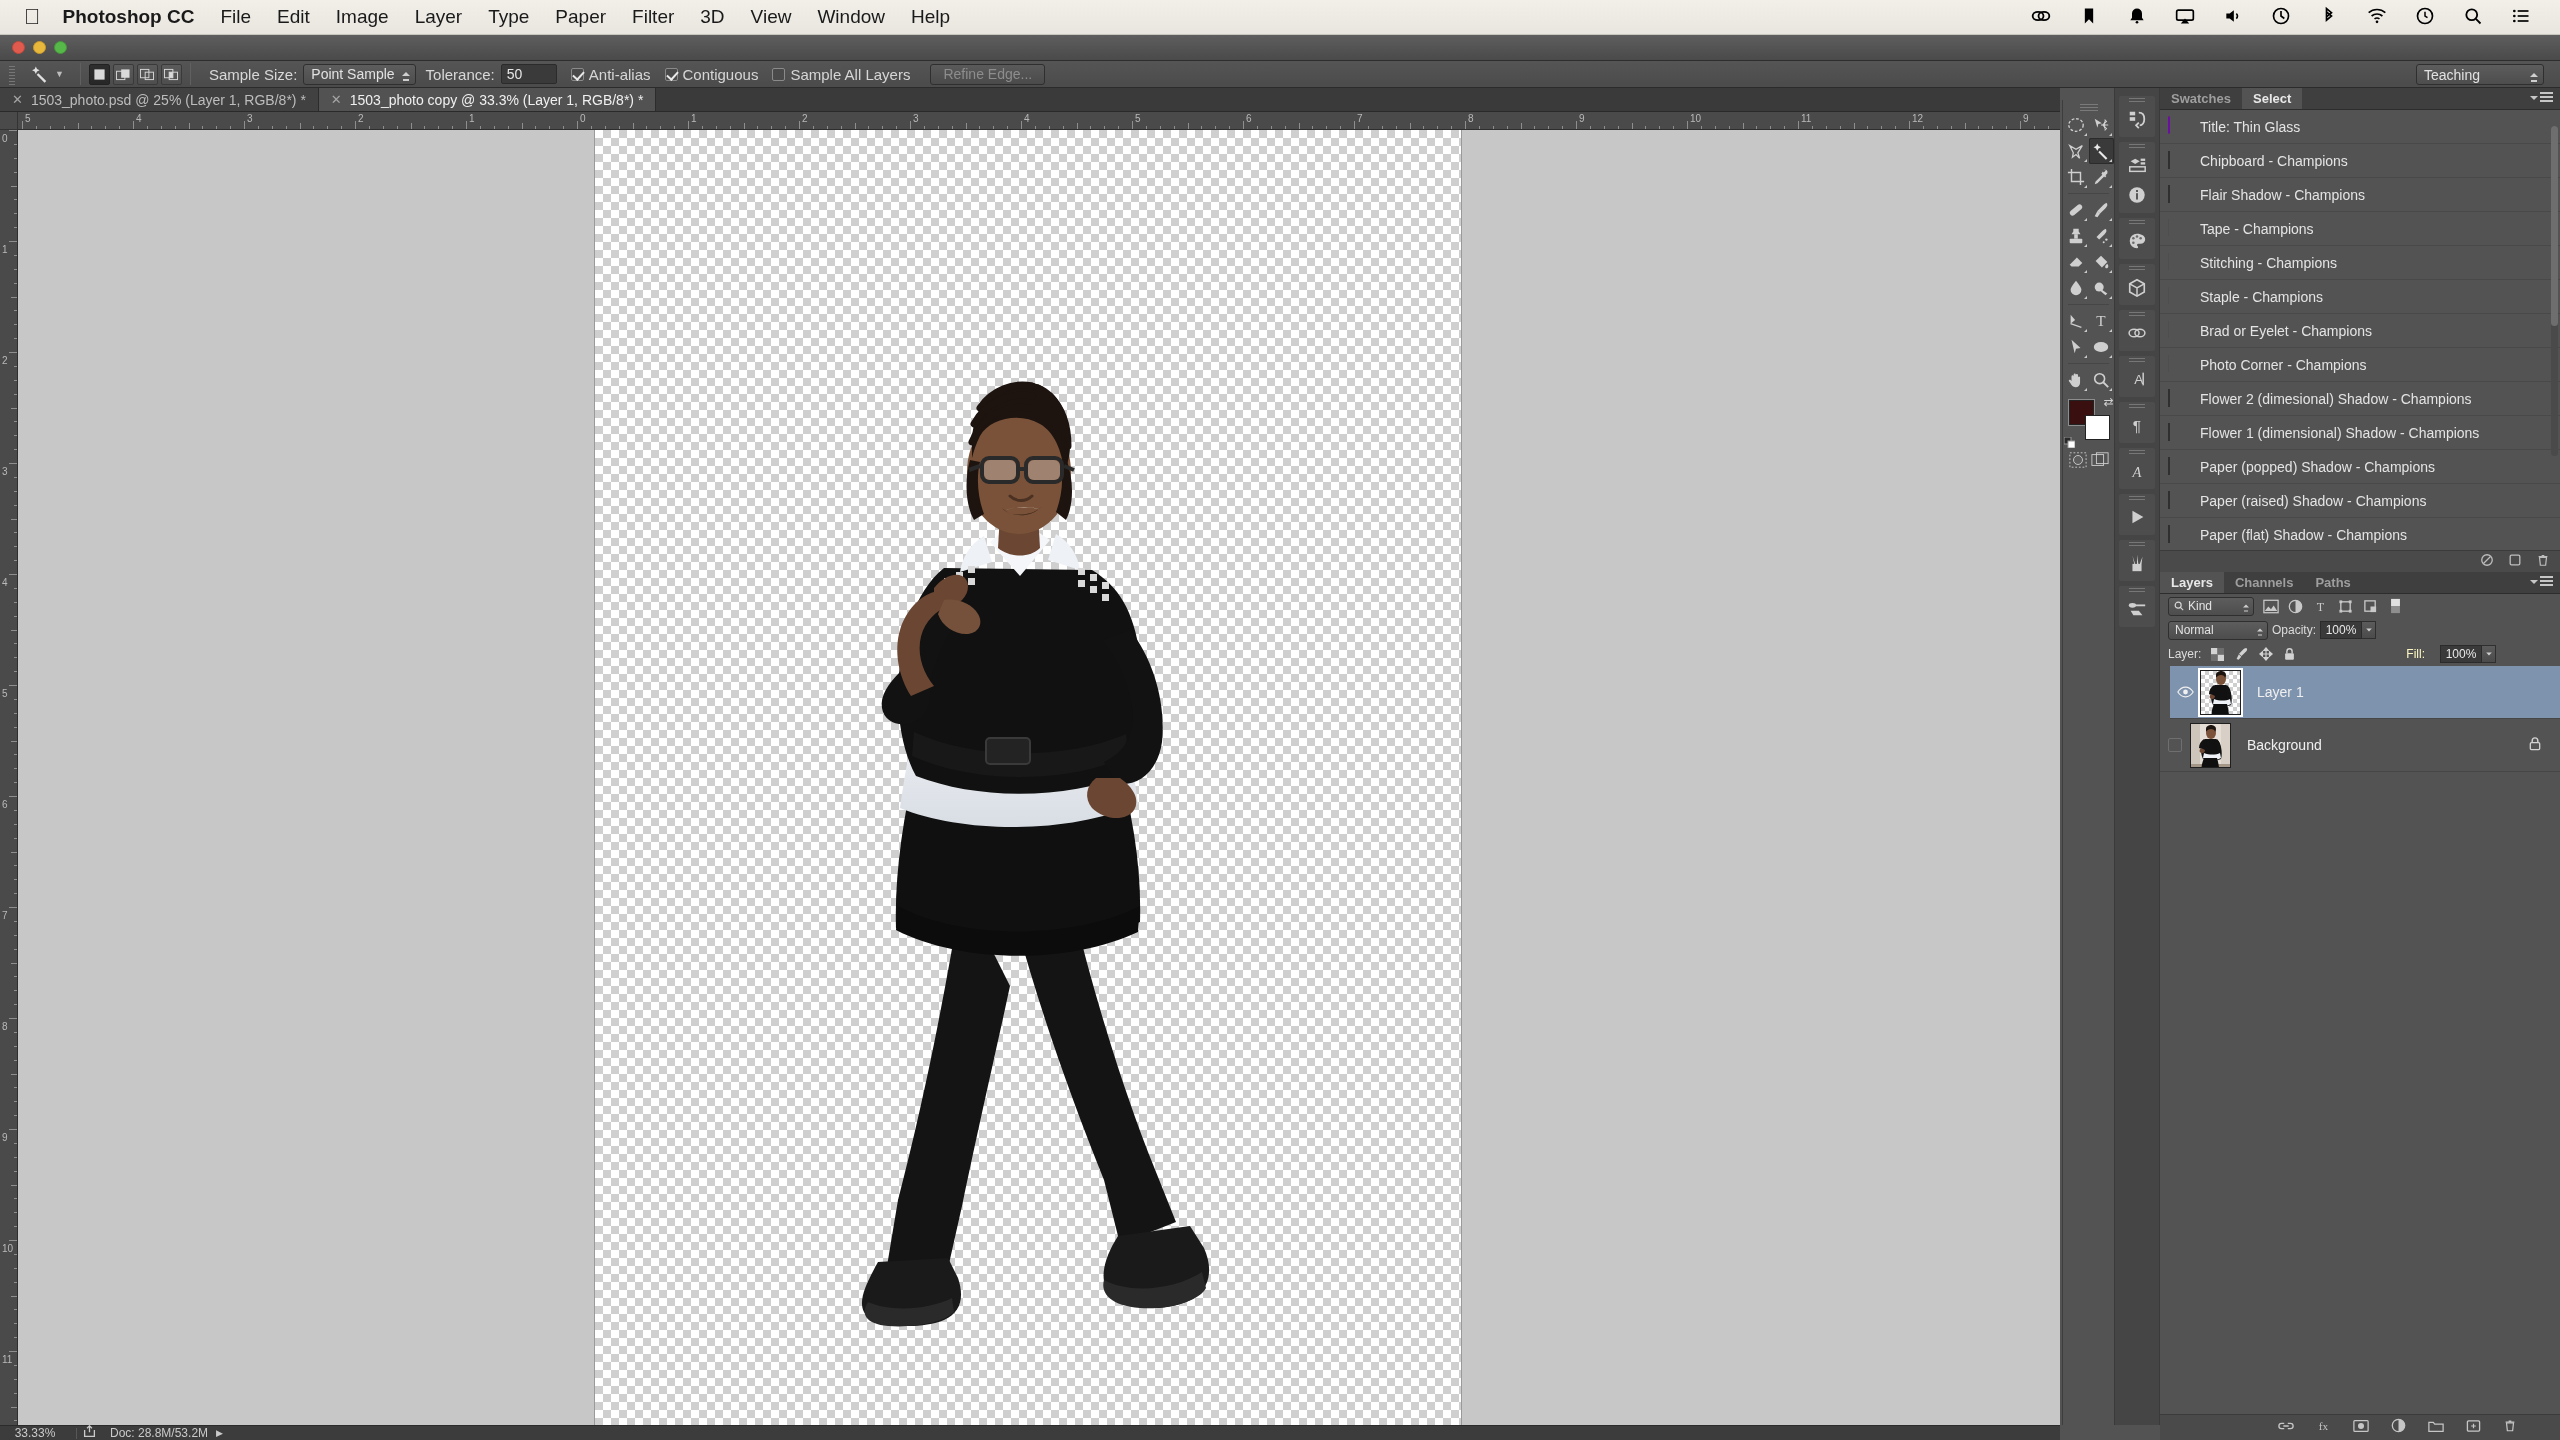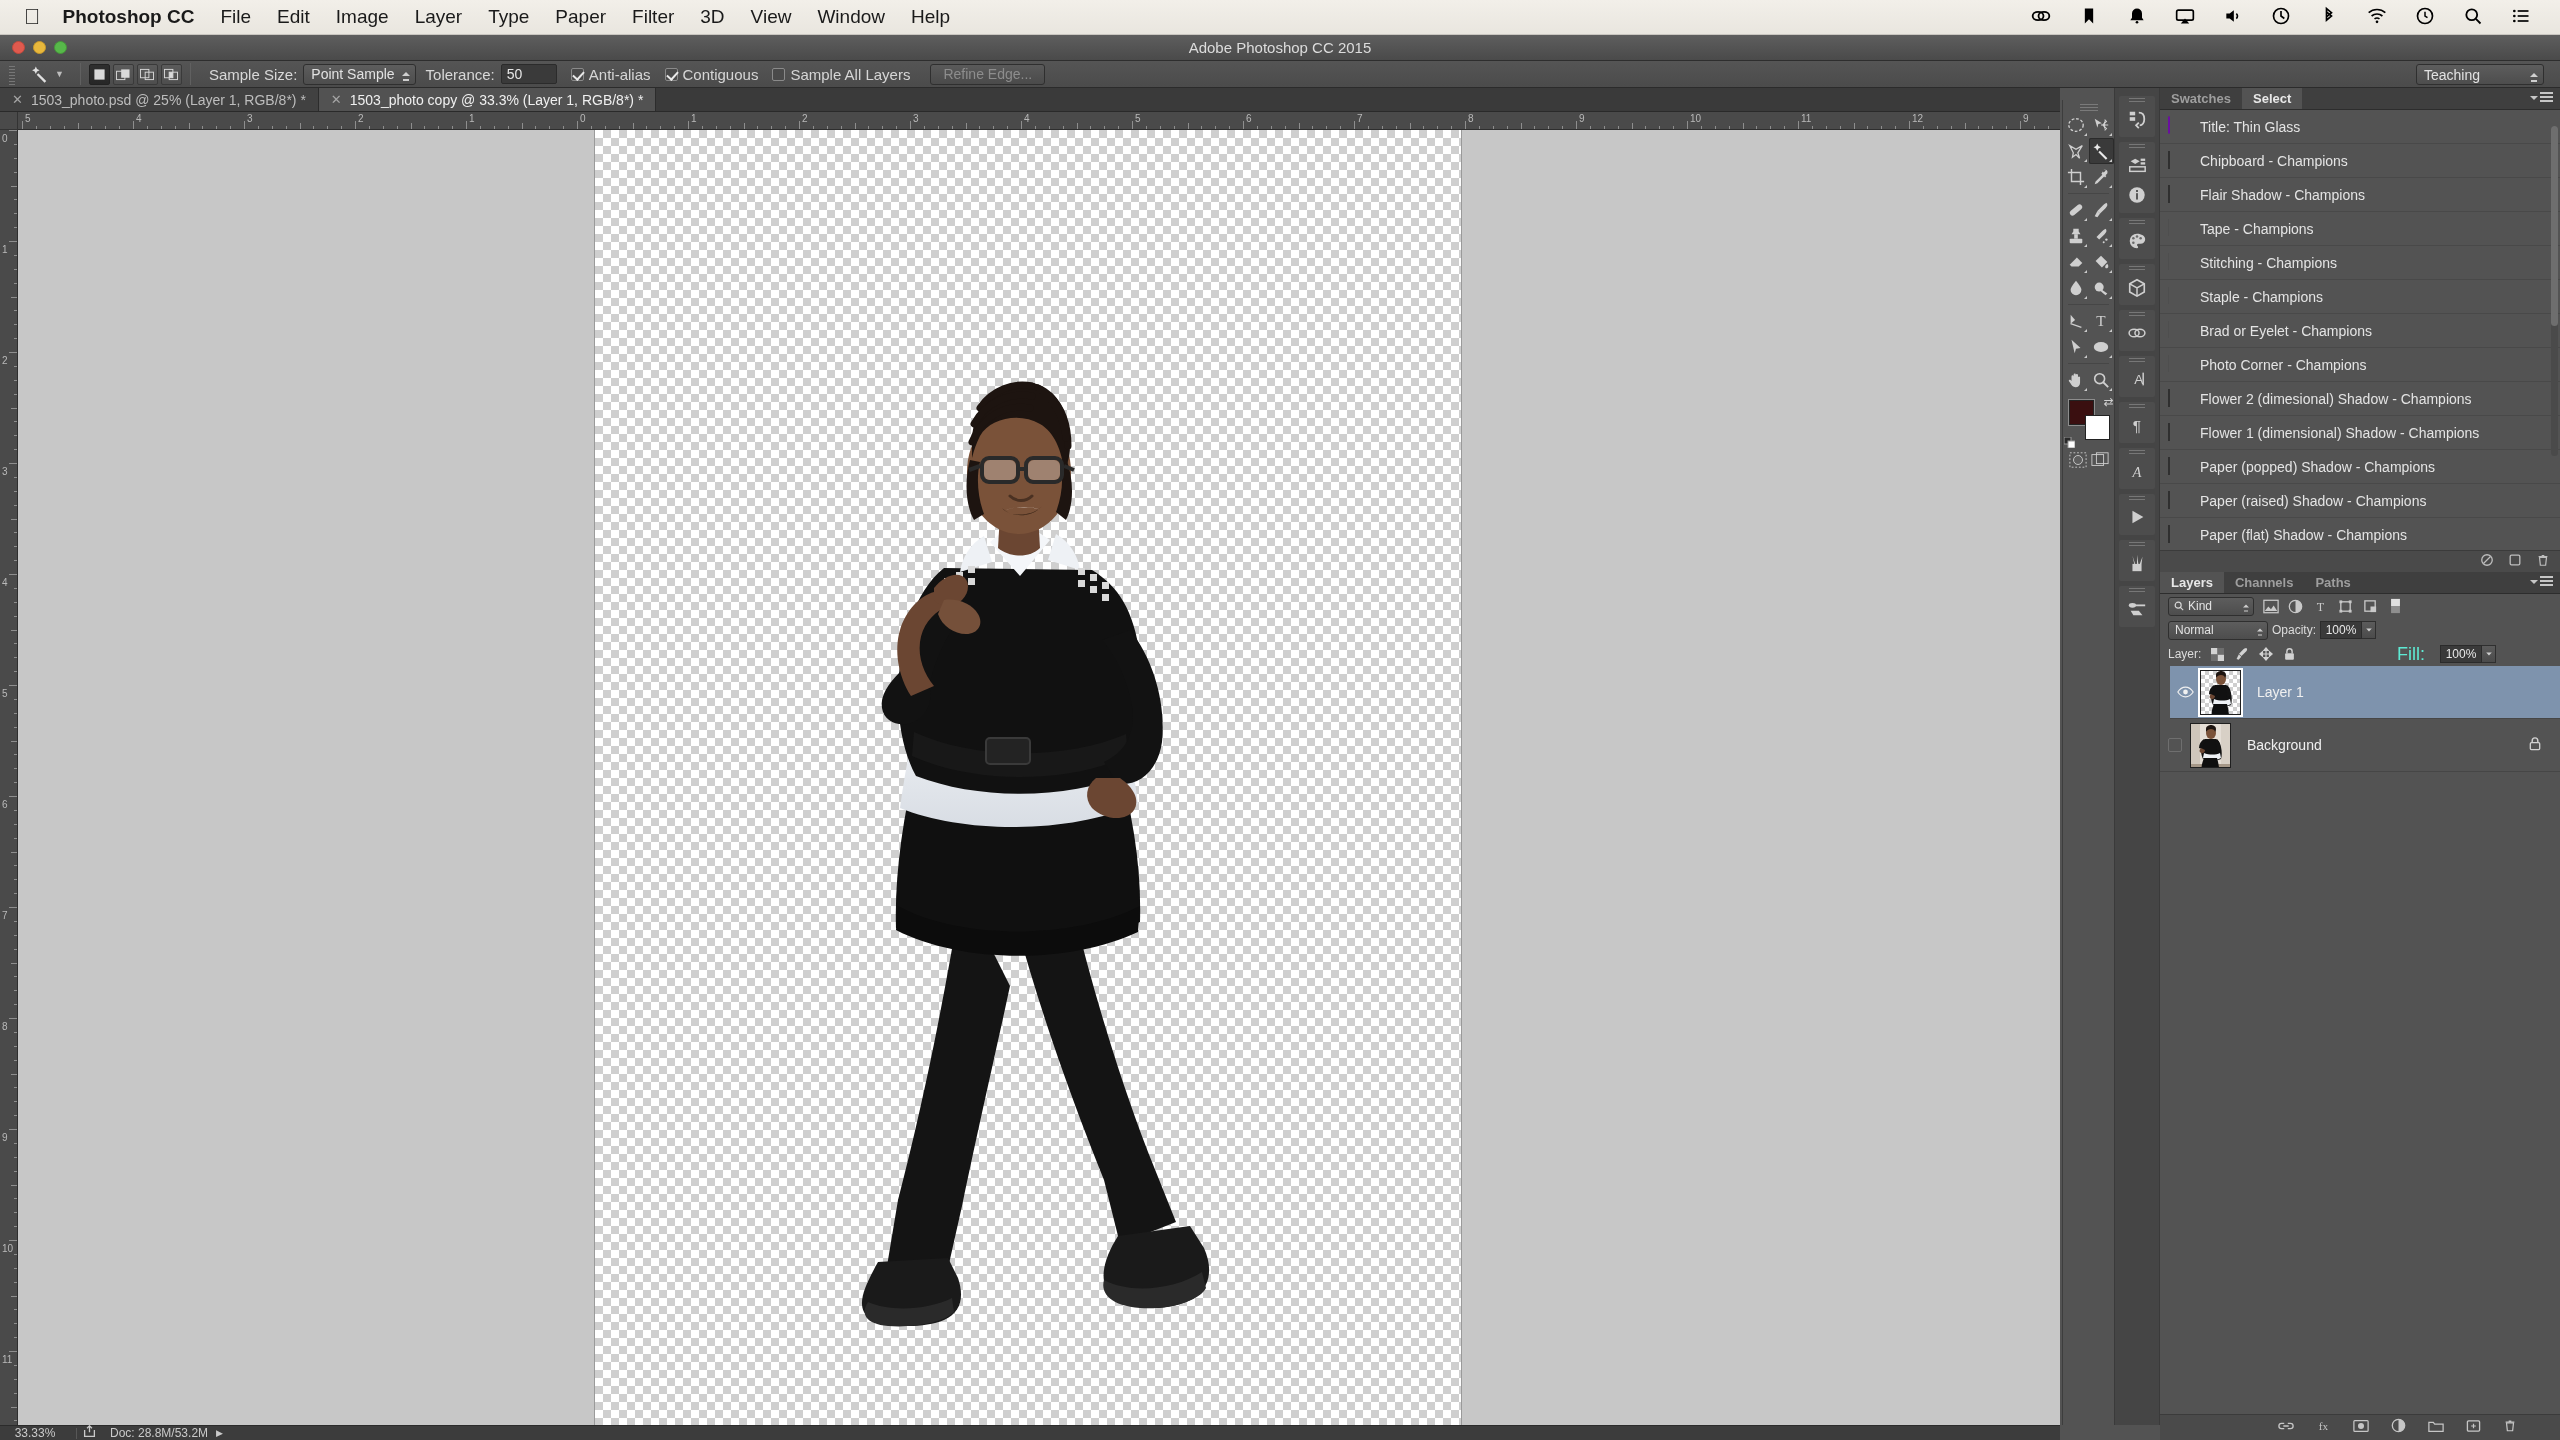--- a/index.html
+++ b/index.html
@@ -374,21 +374,20 @@
     </span>
   </div>
 </div>
 
 <div class="ps-titlebar">
   <div class="traffic">
     <span class="tl r"></span>
     <span class="tl y"></span>
     <span class="tl g"></span>
   </div>
-  <div class="ps-title">Adobe Photoshop CC 2015</div>
 </div>
 
 <div class="optionsbar">
   <span class="grip"></span>
   <span class="tool-chip">
     <svg width="20" height="20" viewBox="0 0 24 24">
       <path d="M7 3l1.4 3.1L11.5 7.5 8.4 8.9 7 12 5.6 8.9 2.5 7.5 5.6 6.1z" fill="#e0e0e0"></path>
       <path d="M10 11l9.5 9.5-2 2L8 13z" fill="#e0e0e0"></path>
     </svg>
     <span class="arrow">▼</span>
@@ -1319,21 +1318,21 @@
         <svg width="14" height="14" viewBox="0 0 16 16">
             <path d="M8 1l2.5 3h-5zM8 15l2.5-3h-5zM1 8l3-2.5v5zM15 8l-3-2.5v5zM3 8h10M8 3v10" stroke="#d2d2d2" stroke-width="1.3" fill="#d2d2d2"></path>
           </svg>
       </span>
       <span class="lock-ico">
         <svg width="13" height="14" viewBox="0 0 14 16">
             <path d="M4 7V5a3 3 0 0 1 6 0v2" fill="none" stroke="#d2d2d2" stroke-width="1.6"></path>
             <rect x="2" y="7" width="10" height="7.5" rx="1.2" fill="#d2d2d2"></rect>
           </svg>
       </span>
-      <span style="margin-left:auto;font-size:18px;color:#5eead4;padding-right:6px">Fill:</span>
+      <span style="margin-left:auto;font-size:12px;color:#fef9c3;padding-right:6px">Fill:</span>
       <span style="display:flex;margin-right:56px">
         <span class="num-field">100%</span>
         <span class="stepper">
           <svg width="8" height="8" viewBox="0 0 10 10">
               <path d="M5 7L1.5 3h7z" fill="#cfcfcf"></path>
             </svg>
         </span>
       </span>
     </div>
 

